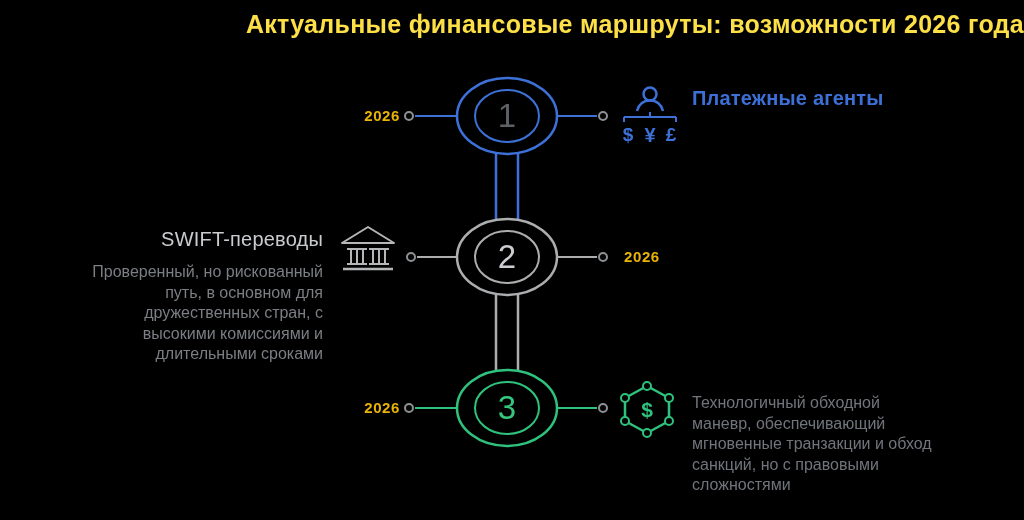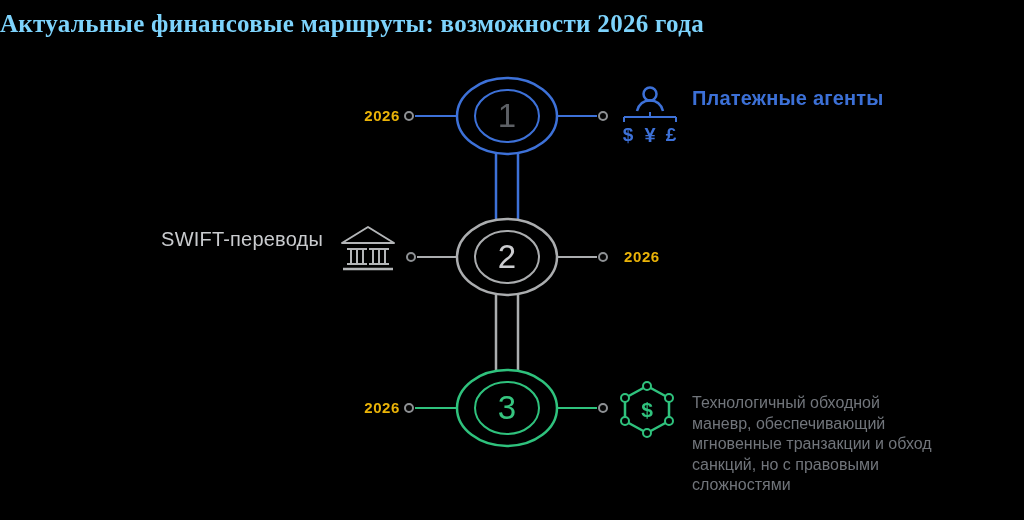--- a/index.html
+++ b/index.html
@@ -2,22 +2,22 @@
 <html><head>
 <meta charset="utf-8">
 <style>
   html,body { margin:0; padding:0; background:#000; }
   body { width:1024px; height:520px; overflow:hidden;
          font-family:"Liberation Sans", sans-serif; }
   .stage { position:relative; width:1024px; height:520px; background:#000; }
   .abs { position:absolute; }
 
   .page-title {
-    left:0; top:10px; width:1024px; text-align:left;
-    font-size:25px; font-weight:700; color:#7dd3fc; letter-spacing:.3px;font-family:Liberation Serif, serif;
+    left:0; top:10px; width:1024px; text-align:right;
+    font-size:25px; font-weight:700; color:#fde047; letter-spacing:.3px;
   }
 
   .num { width:64px; text-align:center; font-size:33px; line-height:36px; }
   .num1 { left:475px; top:98px;  color:#5d6065; }
   .num2 { left:475px; top:239px; color:#cccdd0; }
   .num3 { left:475px; top:390px; color:#36c57f; }
 
   .year { font-size:15px; color:#eab308; letter-spacing:.6px;font-weight:bold; }
   .year1 { left:352px; top:107px; width:48px; text-align:right; }
   .year2 { left:624px; top:248px; }
@@ -135,20 +135,25 @@
   <div class="abs year year1">2026</div>
   <div class="abs year year2">2026</div>
   <div class="abs year year3">2026</div>
 
   <div class="abs sec sec1">
     <div class="sec-title">Платежные агенты</div>
   </div>
 
   <div class="abs sec sec2">
     <div class="sec-title">SWIFT-переводы</div>
+    <div class="sec-desc">Проверенный, но рискованный
+путь, в основном для
+дружественных стран, с
+высокими комиссиями и
+длительными сроками</div>
   </div>
 
   <div class="abs sec sec3">
     <div class="sec-desc">Технологичный обходной
 маневр, обеспечивающий
 мгновенные транзакции и обход
 санкций, но с правовыми
 сложностями</div>
   </div>
 

